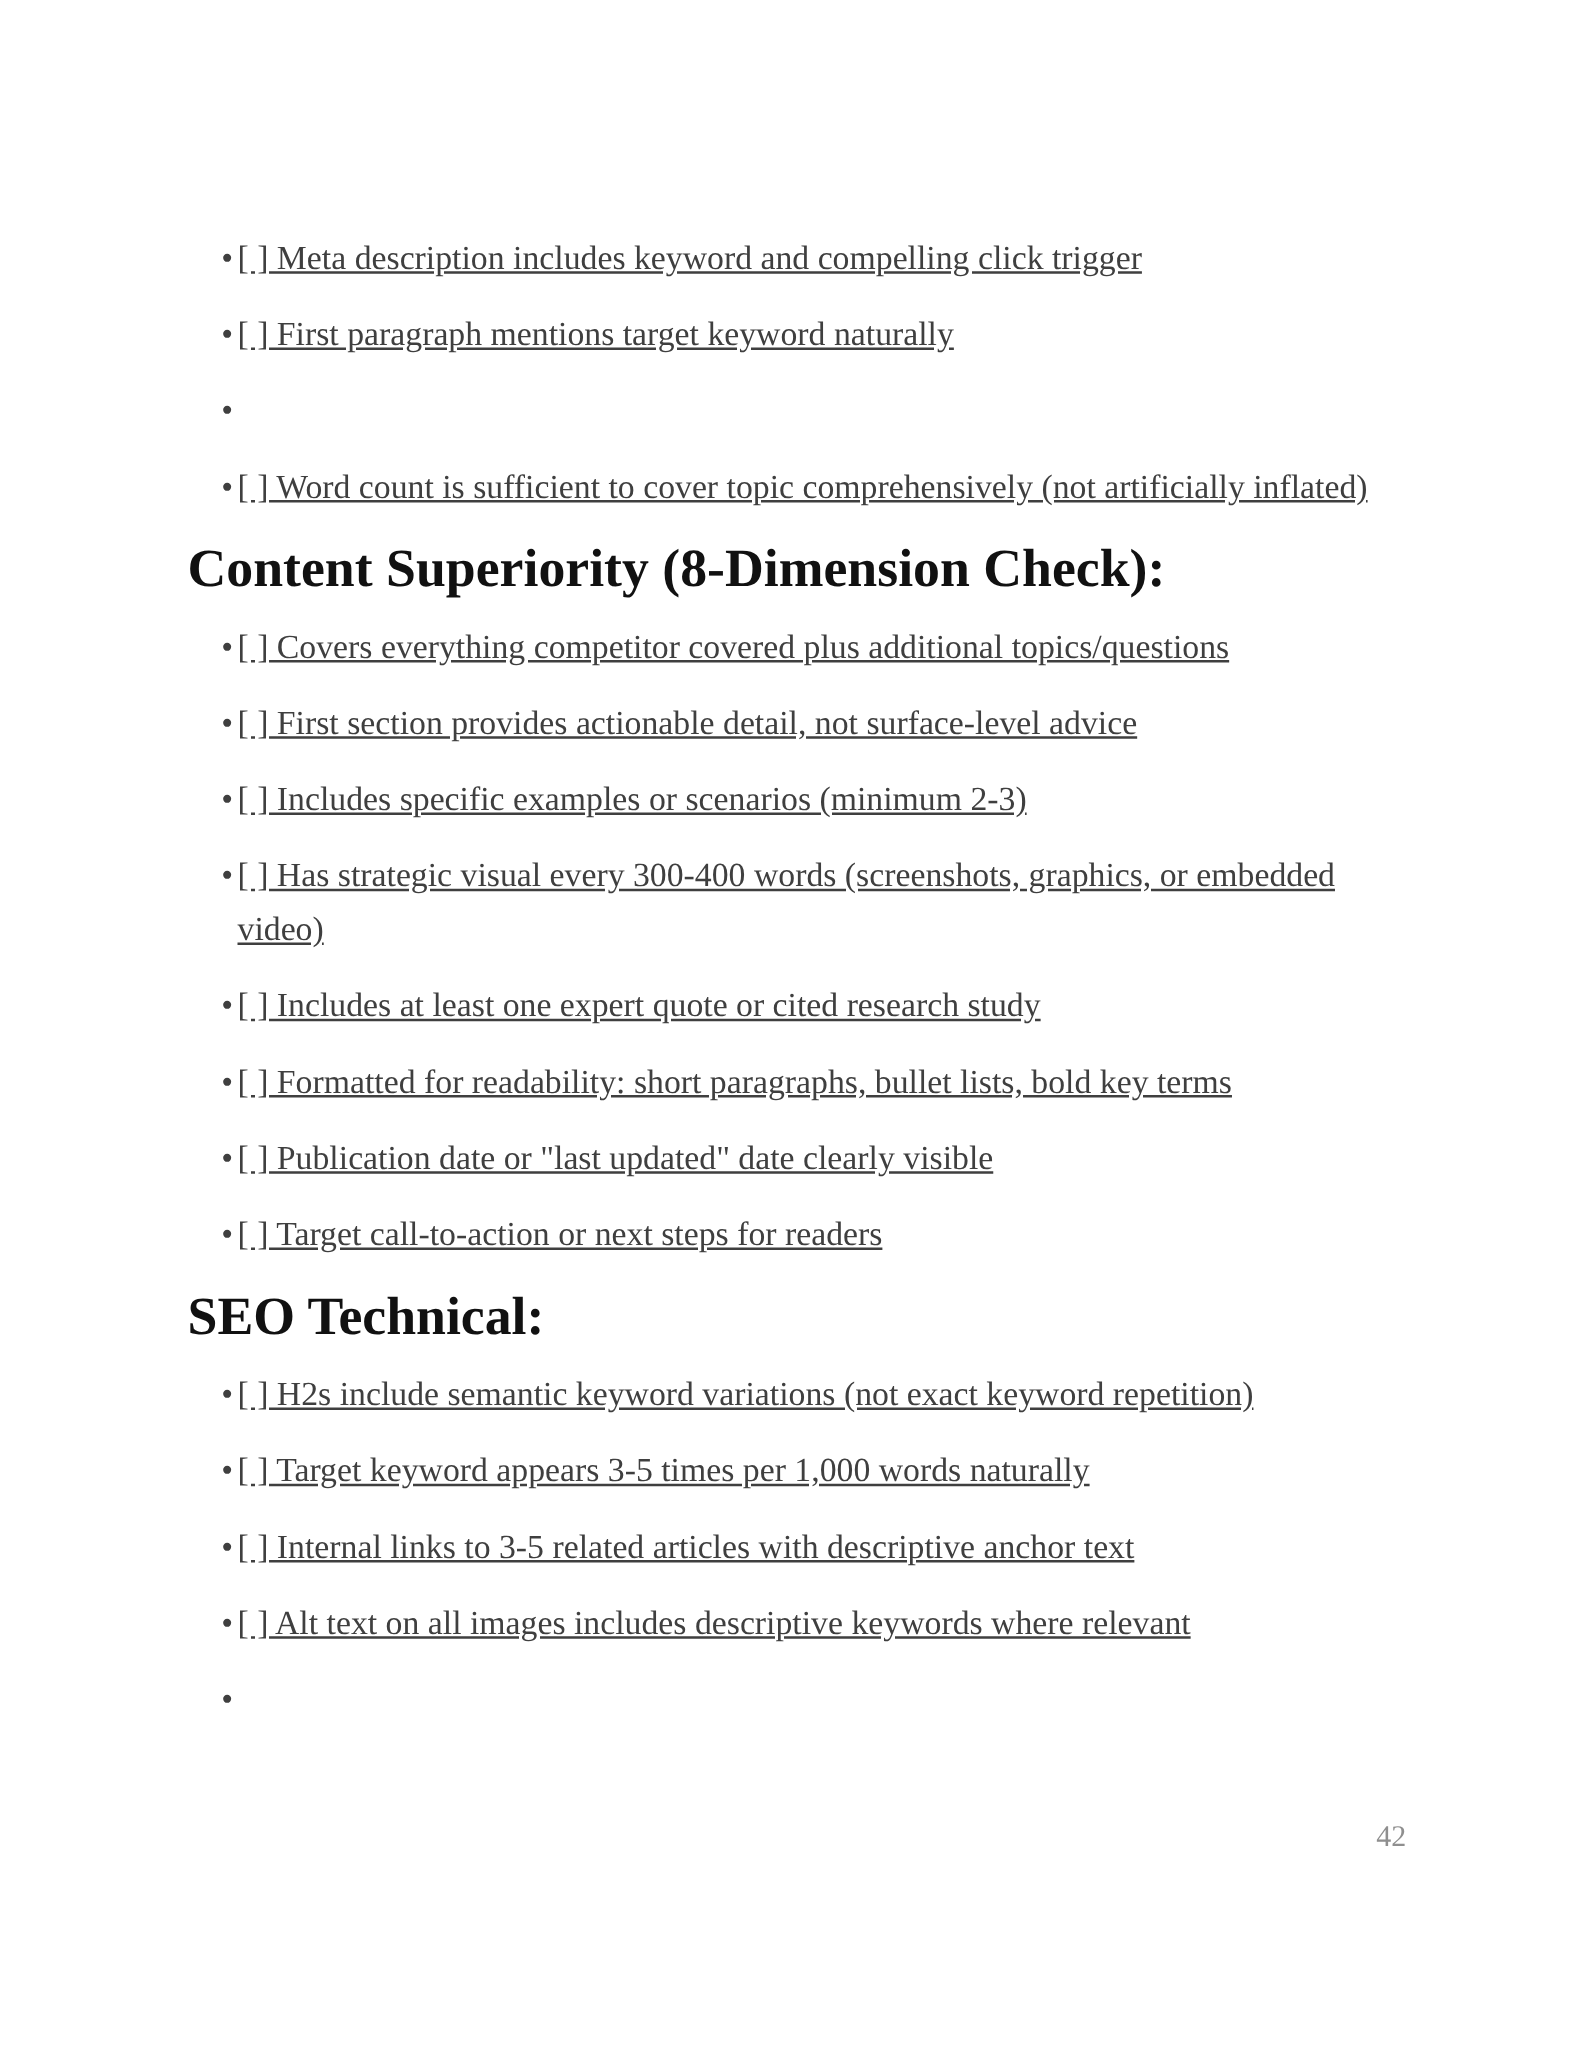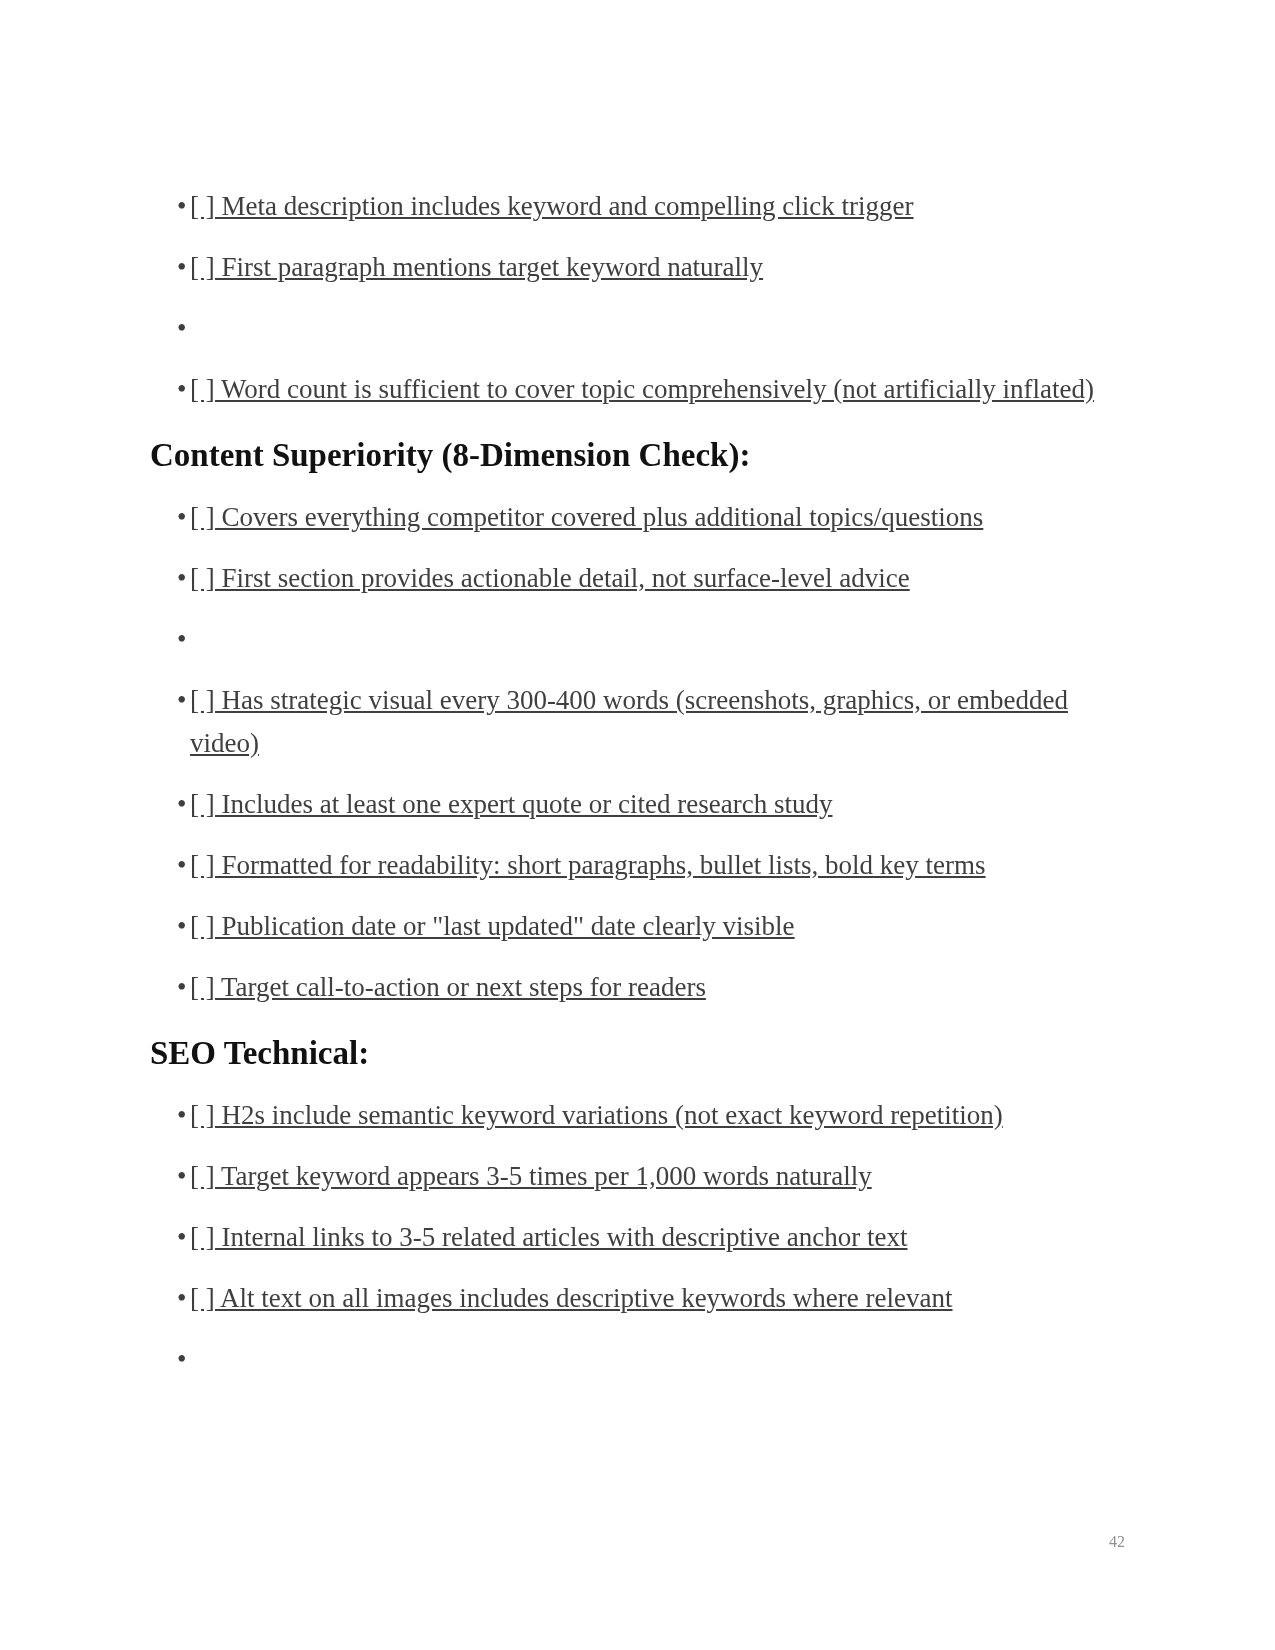--- a/index.html
+++ b/index.html
@@ -33,30 +33,30 @@
     width: 13px;
     color: #3f3f3f;
   }
   .item-text {
     white-space: pre-wrap;
     max-width: 935px;
     text-decoration: underline;
   }
   .heading {
     margin: 21px 0 17px 0;
-    font-size: 33px;
+    font-size: 43px;
     line-height: 47px;
     font-weight: bold;
     color: #111111;
   }
   .page-number {
     position: absolute;
-    top: 1528px;
+    top: 1457px;
     right: 150px;
-    font-size: 16px;
+    font-size: 24px;
     line-height: 27px;
     color: #8f8f8f;
   }
 </style>
 </head>
 <body>
 
 <div class="page">
   <main class="content">
 
@@ -81,20 +81,21 @@
     <div class="item">
       <span class="bullet">•</span>
       <span class="item-text">[ ] Covers everything competitor covered plus additional topics/questions</span>
     </div>
     <div class="item">
       <span class="bullet">•</span>
       <span class="item-text">[ ] First section provides actionable detail, not surface-level advice</span>
     </div>
     <div class="item">
       <span class="bullet">•</span>
+      <span class="item-text">[ ] Includes specific examples or scenarios (minimum 2-3)</span>
     </div>
     <div class="item">
       <span class="bullet">•</span>
       <span class="item-text">[ ] Has strategic visual every 300-400 words (screenshots, graphics, or embedded
 video)</span>
     </div>
     <div class="item">
       <span class="bullet">•</span>
       <span class="item-text">[ ] Includes at least one expert quote or cited research study</span>
     </div>

